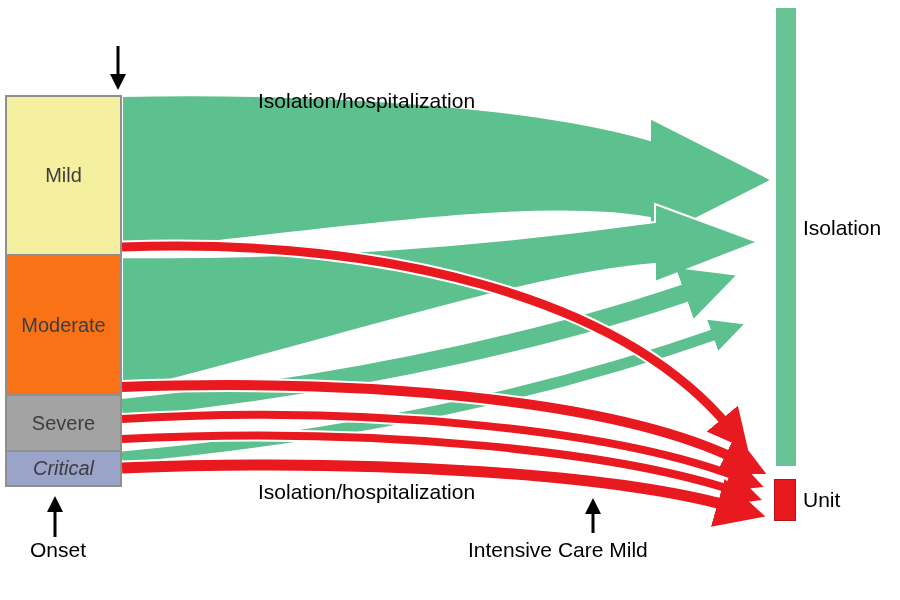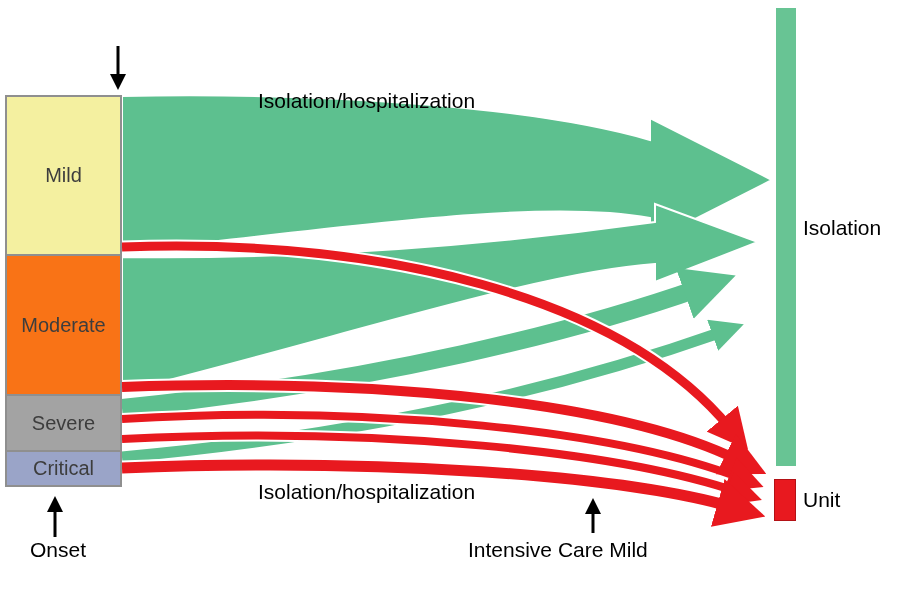--- a/index.html
+++ b/index.html
@@ -13,21 +13,21 @@
   #flows{position:absolute;left:0;top:0;width:900px;height:600px;}
   .node{
     position:absolute;left:5px;width:117px;
     border:2px solid #8f8f8f;box-sizing:border-box;
     display:flex;align-items:center;justify-content:center;
     font-size:20px;color:#3d3d3d;
   }
   .node-mild{top:95px;height:161px;background:#f4f0a0;}
   .node-moderate{top:254px;height:142px;background:#f97316;}
   .node-severe{top:394px;height:58px;background:#a3a3a3;}
-  .node-critical{top:450px;height:37px;background:#9aa4c8;}
+  .node-critical{top:450px;height:37px;background:#9aa4c8;font-style:italic;}
   .outcome-recovery{
     position:absolute;left:776px;top:8px;width:20px;height:458px;
     background:#68c494;
   }
   .outcome-death{
     position:absolute;left:774px;top:479px;width:22px;height:42px;
     background:#e8191f;border:1px solid #b31216;box-sizing:border-box;
   }
   .lbl{
     position:absolute;color:#000;font-size:21px;white-space:nowrap;

